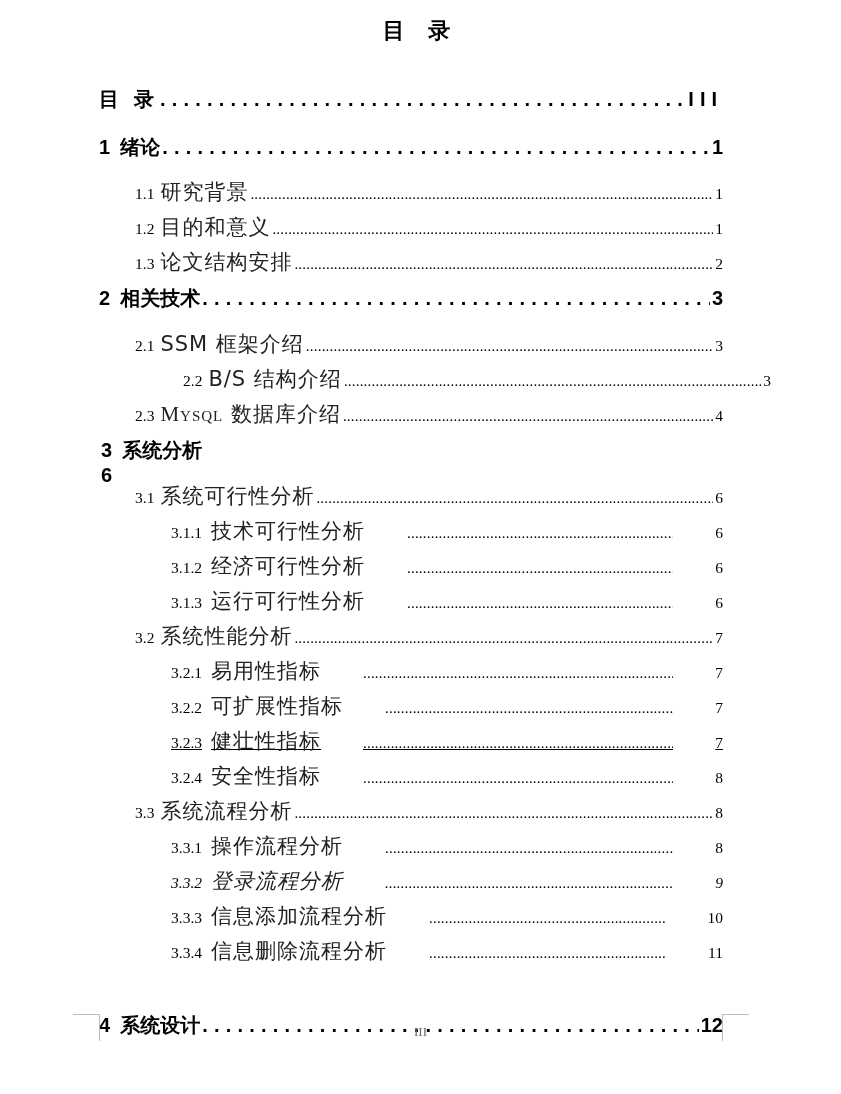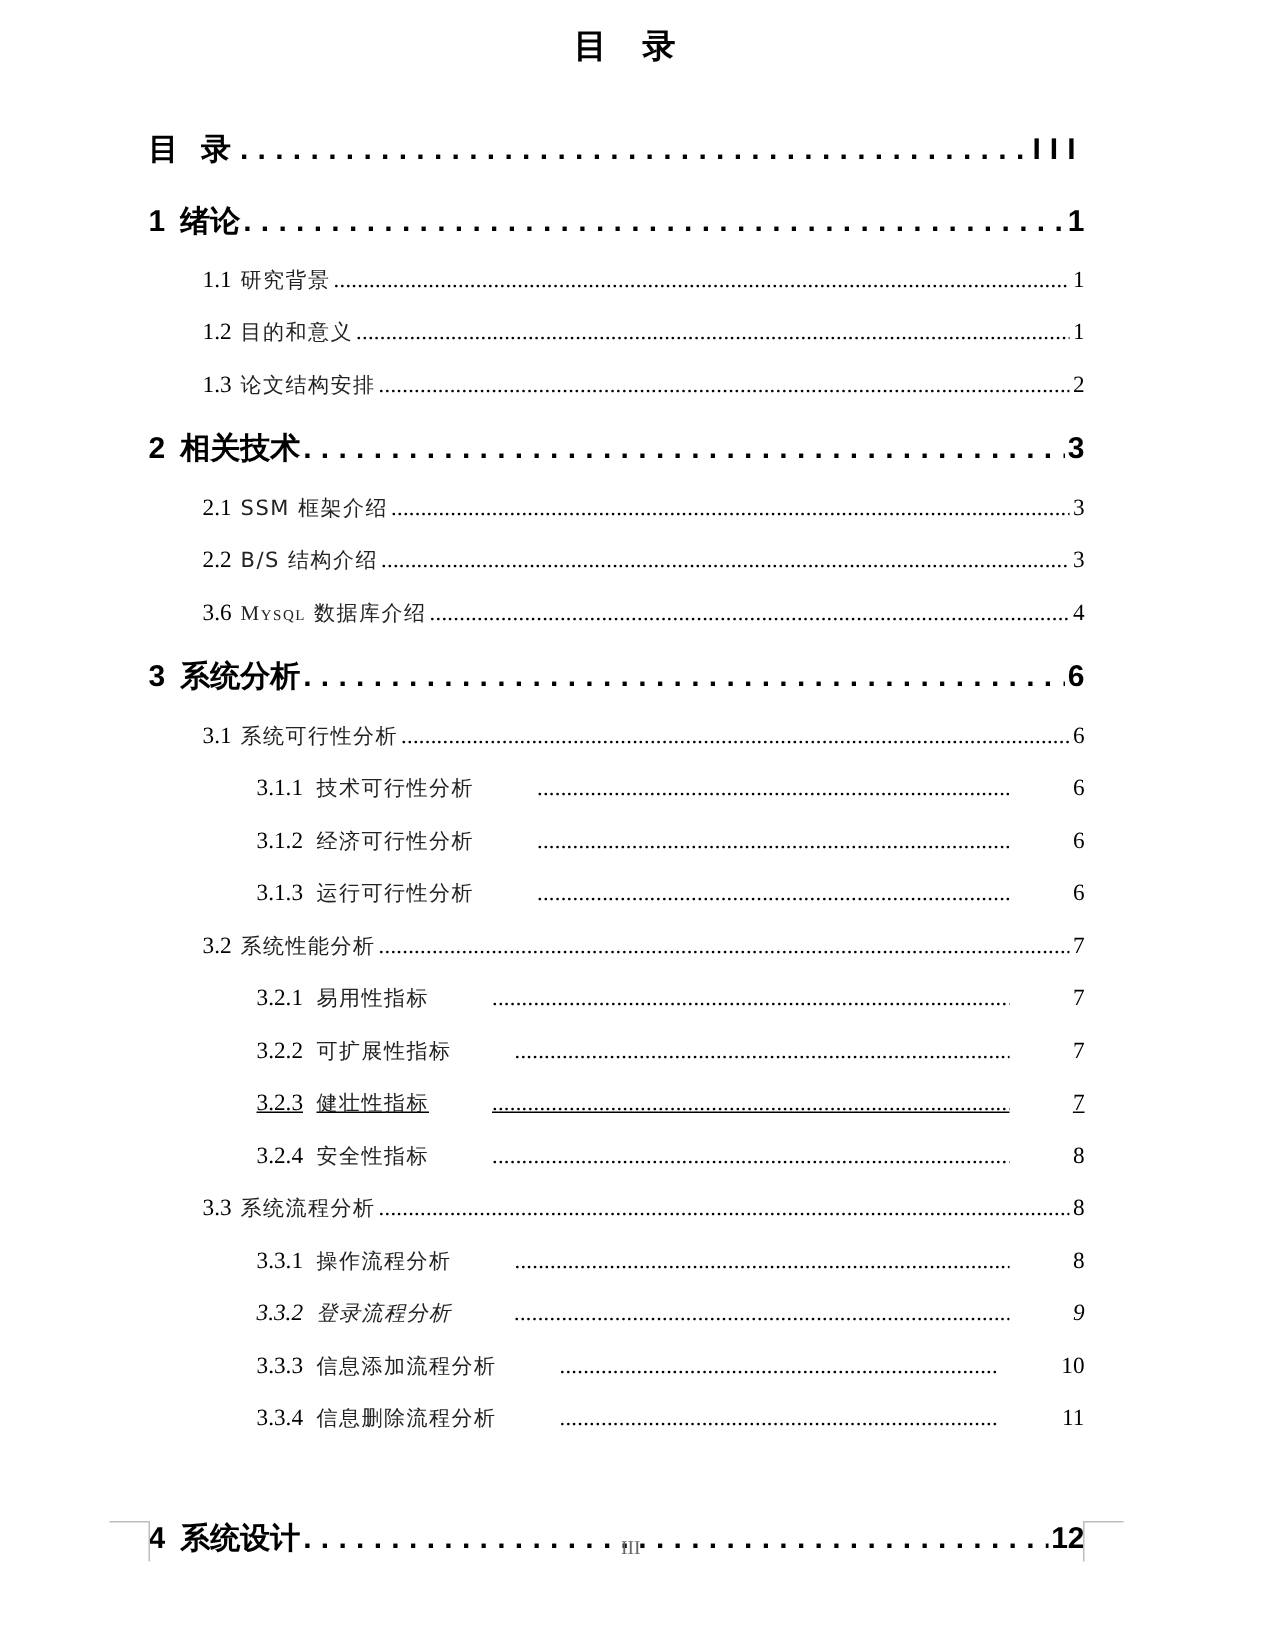--- a/index.html
+++ b/index.html
@@ -15,21 +15,21 @@
   .entry .label { flex:0 0 auto; }
   .entry .leader { flex:1 1 auto; overflow:hidden; margin:0 2px; }
   .entry .page { flex:0 0 auto; text-align:right; }
   .lvl1 { left:99px; width:624px; font-family:"Liberation Sans", sans-serif; font-weight:bold; font-size:20px; height:30px; }
   .lvl1 .leader { font-size:20px; letter-spacing:6.2px; }
   .lvl1 .page { font-size:20px; }
   .lvl2 { left:135px; width:588px; font-family:"Liberation Serif", serif; font-size:15.5px; height:22px; }
   .lvl3 { left:171px; width:552px; font-family:"Liberation Serif", serif; font-size:15.5px; height:22px;gap:40px; }
   .lvl2 .leader, .lvl3 .leader { letter-spacing:0.2px; font-size:15px; }
   .cjk { font-family:"DejaVu Sans", sans-serif; }
-  .lvl2 .label .cjk, .lvl3 .label .cjk { font-weight:normal; color:#222; font-size:14px; letter-spacing:1px; }
+  .lvl2 .label .cjk, .lvl3 .label .cjk { font-weight:normal; color:#222; font-size:21px; letter-spacing:1px; }
   .gap { display:inline-block; width:6px; }
   .corner { position:absolute; width:26px; height:26px; }
   .corner-left { left:73px; top:1014px; border-top:1px solid #bdbdbd; border-right:1px solid #bdbdbd; }
   .corner-right { left:722px; top:1014px; border-top:1px solid #bdbdbd; border-left:1px solid #bdbdbd; }
   .footer-page {
     position:absolute; top:1024px; left:0; width:841px; text-align:center;
     font-family:"Liberation Serif", serif; font-size:13px; color:#666;
   }
   .smallcaps { font-variant:small-caps; }
 </style>
@@ -67,31 +67,31 @@
     <div class="entry lvl1" style="top: 285px;">
       <span class="label"><span>2</span><span class="gap" style="width: 10px;"></span><span class="cjk">相关技术</span></span>
       <span class="leader">................................................................................</span>
       <span class="page">3</span>
     </div>
     <div class="entry lvl2" style="top: 330px;">
       <span class="label"><span>2.1</span><span class="gap"></span><span class="cjk">SSM 框架介绍</span></span>
       <span class="leader">........................................................................................................................................................................................................</span>
       <span class="page">3</span>
     </div>
-    <div class="entry lvl2" style="top: 365px;">
+    <div class="entry lvl2" style="top: 365px; margin-left: 48px;">
       <span class="label"><span>2.2</span><span class="gap"></span><span class="cjk">B/S 结构介绍</span></span>
       <span class="leader">........................................................................................................................................................................................................</span>
       <span class="page">3</span>
     </div>
     <div class="entry lvl2" style="top: 400px;">
-      <span class="label"><span>3.6</span><span class="gap"></span><span class="cjk"><span class="smallcaps" style="font-family: &quot;Liberation Serif&quot;, serif;">Mysql</span> 数据库介绍</span></span>
+      <span class="label"><span>2.3</span><span class="gap"></span><span class="cjk"><span class="smallcaps" style="font-family: &quot;Liberation Serif&quot;, serif;">Mysql</span> 数据库介绍</span></span>
       <span class="leader">........................................................................................................................................................................................................</span>
       <span class="page">4</span>
     </div>
-    <div class="entry lvl1" style="top: 437px;">
+    <div class="entry lvl1" style="top: 437px; flex-direction: column;">
       <span class="label"><span>3</span><span class="gap" style="width: 10px;"></span><span class="cjk">系统分析</span></span>
       <span class="leader">................................................................................</span>
       <span class="page">6</span>
     </div>
     <div class="entry lvl2" style="top: 482px;">
       <span class="label"><span>3.1</span><span class="gap"></span><span class="cjk">系统可行性分析</span></span>
       <span class="leader">........................................................................................................................................................................................................</span>
       <span class="page">6</span>
     </div>
     <div class="entry lvl3" style="top: 517px;">

